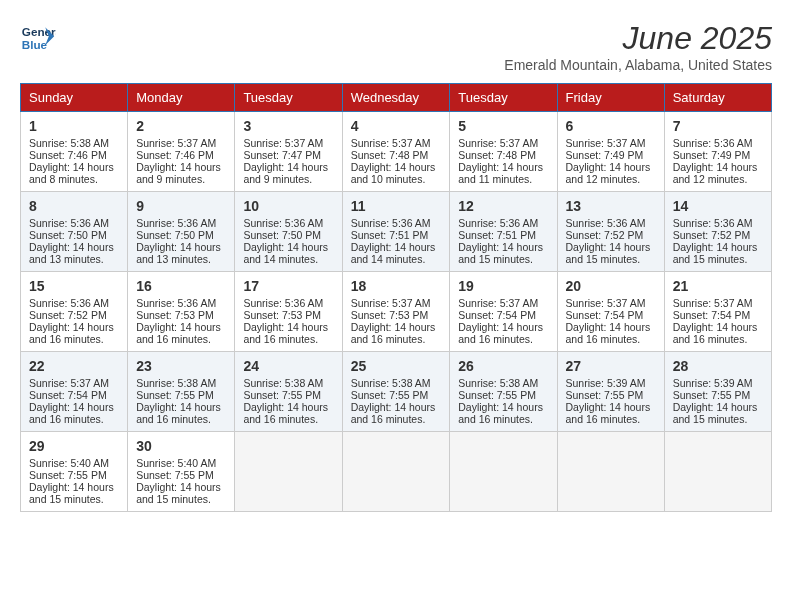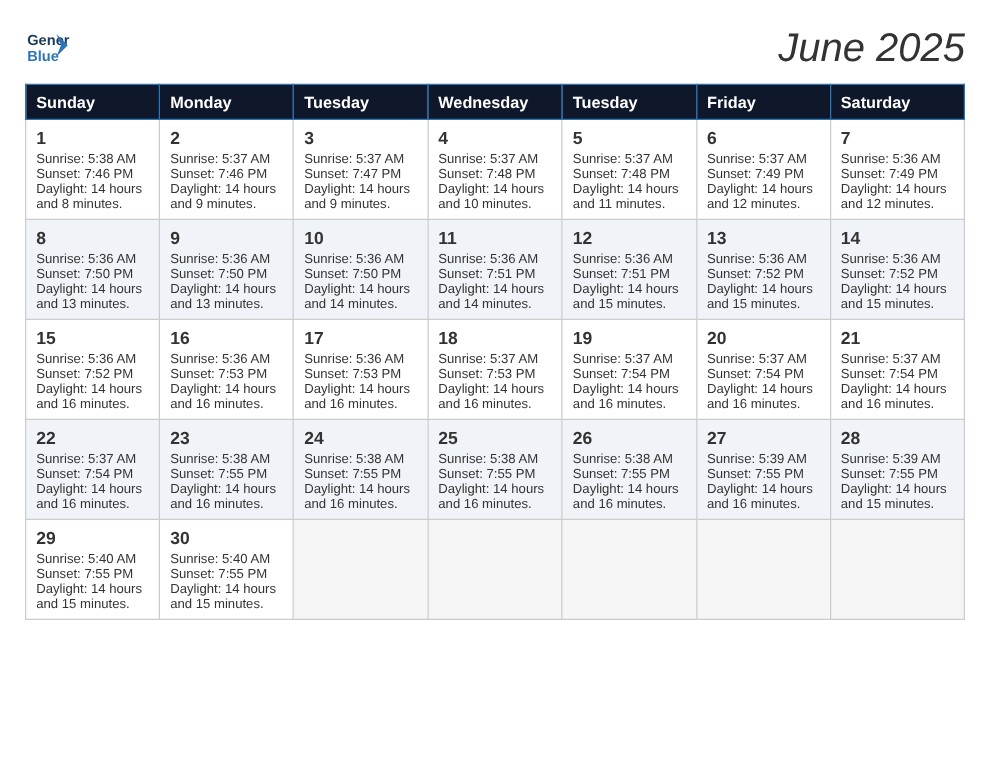--- a/index.html
+++ b/index.html
@@ -37,26 +37,26 @@
     .location {
       font-size: 14px;
       color: #555;
     }
     .calendar {
       width: 100%;
       border-collapse: collapse;
       border: 1px solid #ccc;
     }
     .calendar th {
-      background: #0f172a;
+      background: #b91c1c;
       color: #fff;
       text-align: left;
       padding: 6px 8px;
       font-size: 13px;
-      font-weight: bold;
+      font-weight: normal;
       border: 1px solid #2e75b6;
     }
     .calendar td {
       vertical-align: top;
       padding: 6px 8px;
       border: 1px solid #ccc;
       width: 108px;
       min-height: 90px;
       font-size: 10.5px;
       color: #333;
@@ -81,20 +81,21 @@
 <div class="header">
   <div class="logo">
     <svg class="logo-icon" viewBox="0 0 40 40">
       <text x="2" y="18" font-size="13" font-weight="bold" fill="#1a3a5c">General</text>
       <text x="2" y="32" font-size="13" font-weight="bold" fill="#2e75b6">Blue</text>
       <polygon points="28,8 38,18 28,28 32,18" fill="#2e75b6"></polygon>
     </svg>
   </div>
   <div class="title-area">
     <div class="month-title">June 2025</div>
+    <div class="location">Emerald Mountain, Alabama, United States</div>
   </div>
 </div>
 
 <table class="calendar">
   <thead>
     <tr>
       <th>Sunday</th>
       <th>Monday</th>
       <th>Tuesday</th>
       <th>Wednesday</th>

